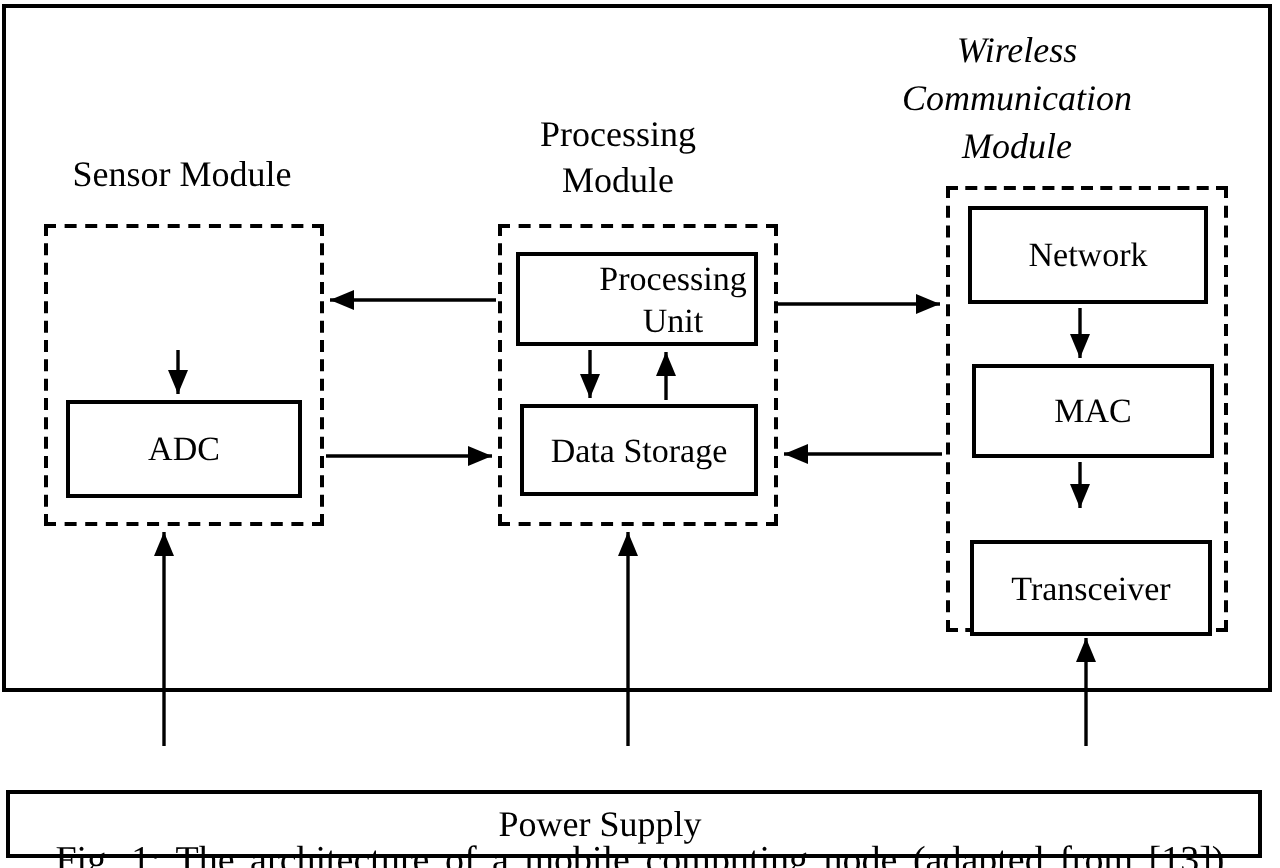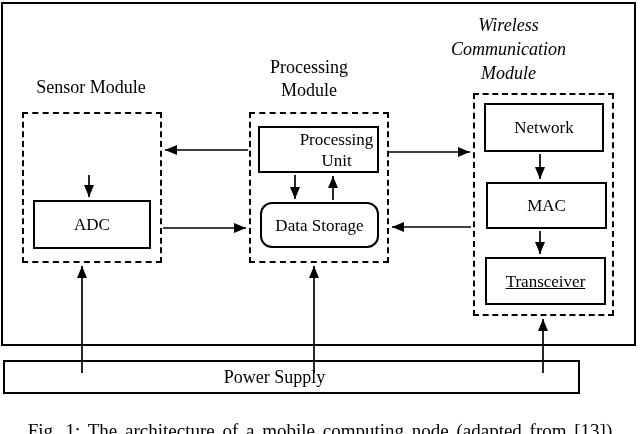--- a/index.html
+++ b/index.html
@@ -45,25 +45,25 @@
     align-items: center;
     justify-content: center;
     text-align: center;
     font-size: 17px;
     line-height: 21px;
   }
   #b-sensor      { left: 31px;  top: 127px; width: 121px; height: 46px; }
   #b-adc         { left: 33px;  top: 200px; width: 118px; height: 49px; }
   #b-pu          { left: 258px; top: 126px; width: 121px; height: 47px; padding-left: 36px; }
   #b-pu span     { display: inline-block; width: 92px; }
-  #b-ds          { left: 260px; top: 202px; width: 119px; height: 46px; border-radius: 12px; }
+  #b-ds          { left: 260px; top: 202px; width: 119px; height: 46px; }
   #b-network     { left: 484px; top: 103px; width: 120px; height: 49px; text-align: right; }
   #b-mac         { left: 486px; top: 182px; width: 121px; height: 47px; }
-  #b-transceiver { left: 485px; top: 257px; width: 121px; height: 48px; text-decoration: underline; }
-  #b-power       { left: 3px;   top: 360px; width: 577px; height: 34px; font-size: 18px; }
+  #b-transceiver { left: 485px; top: 270px; width: 121px; height: 48px; }
+  #b-power       { left: 3px;   top: 395px; width: 628px; height: 34px; font-size: 18px; }
   #b-power span  { margin-right: 34px; }
 
   
   .module-title {
     text-align: center;
     font-size: 18px;
     line-height: 23px;
   }
   #t-sensor     { left: 20px;  top: 76px; width: 142px; white-space: nowrap; text-align: center; }
   #t-processing { left: 259px; top: 56px; width: 100px; }

